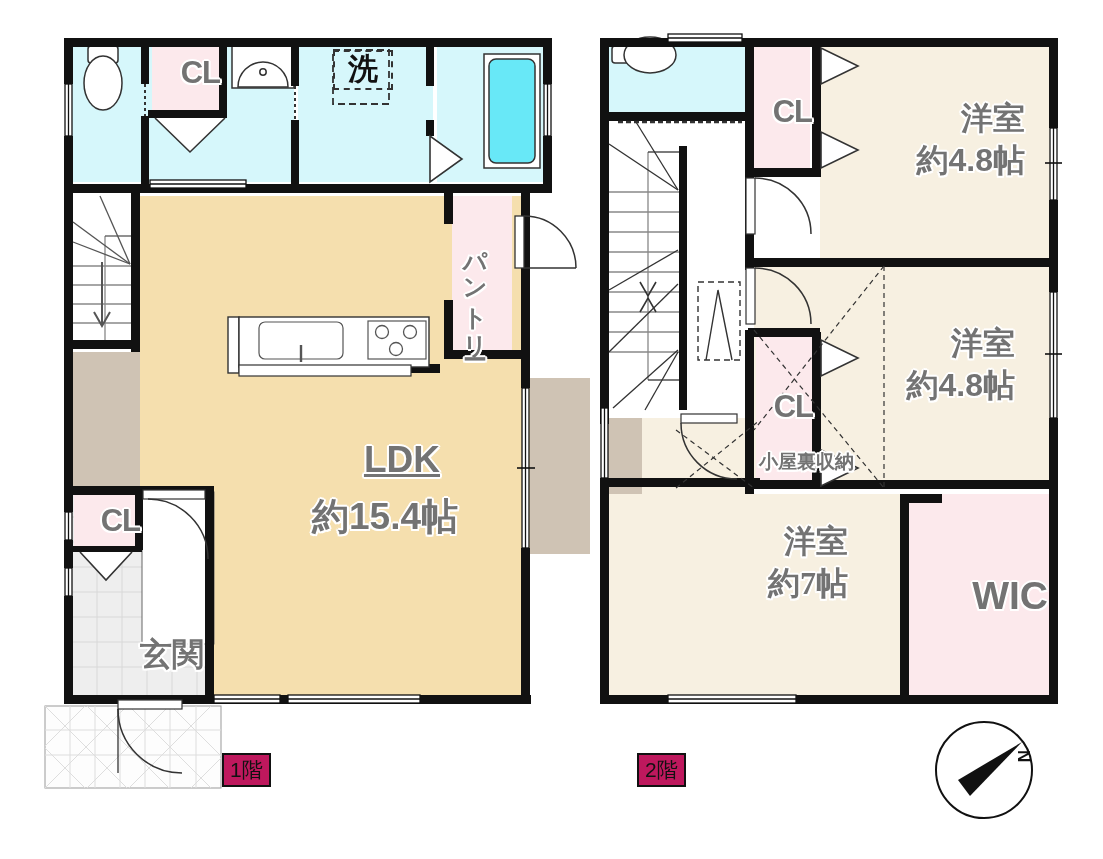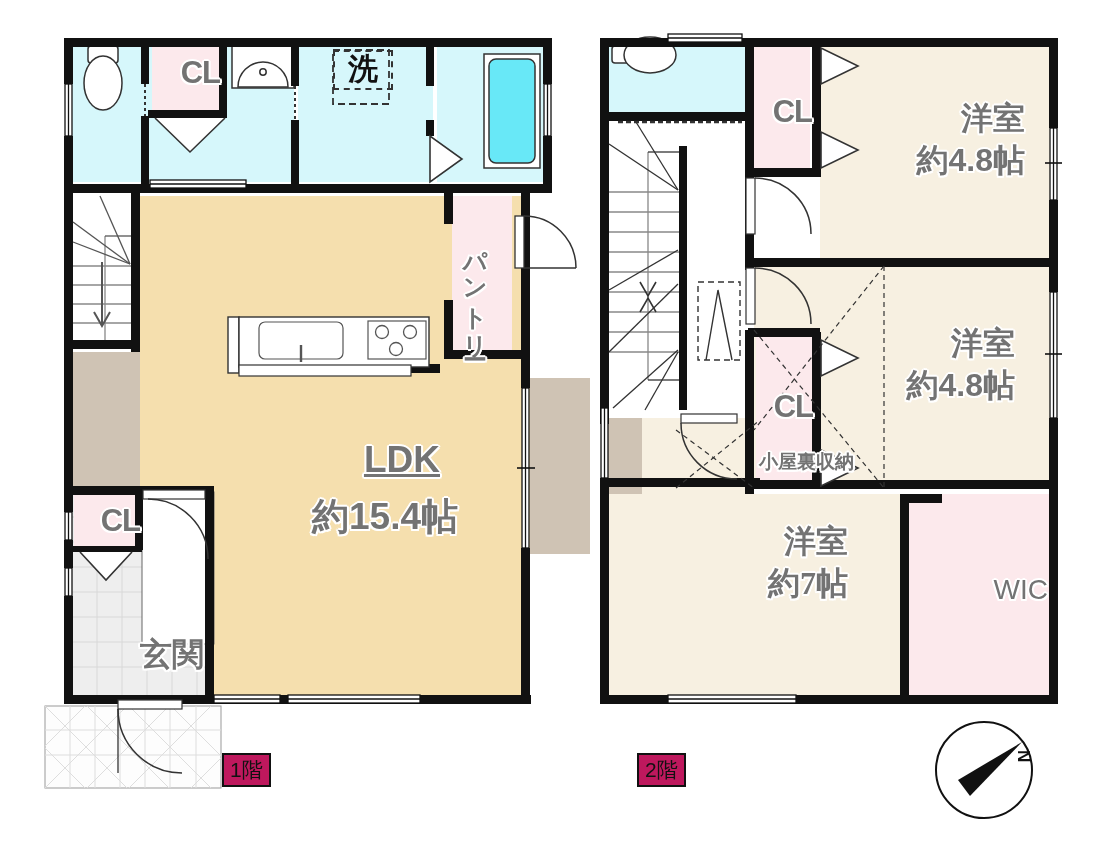--- a/index.html
+++ b/index.html
@@ -39,21 +39,21 @@
     white-space: nowrap;
     line-height: 1.08;
     text-shadow:
       2px 0 0 #fff, -2px 0 0 #fff, 0 2px 0 #fff, 0 -2px 0 #fff,
       1.5px 1.5px 0 #fff, -1.5px 1.5px 0 #fff, 1.5px -1.5px 0 #fff, -1.5px -1.5px 0 #fff;
   }
   .rm-big { font-size: 37px; font-weight: 700; }
   .rm-mid { font-size: 32px; font-weight: 700; }
   .rm-cl  { font-size: 31px; font-weight: 700; letter-spacing: -1px;}
   .rm-sm  { font-size: 19px; font-weight: 700; }
-  .rm-wic { font-size: 28px; font-weight: 400; }
+  .rm-wic { font-size: 39px; font-weight: 700; }
   .rm-vert {
     writing-mode: vertical-rl;
     font-size: 24px;
     font-weight: 700;
     letter-spacing: 1px;
   }
   .rm-sen {
     position: absolute;
     font-size: 30px;
     font-weight: 700;

